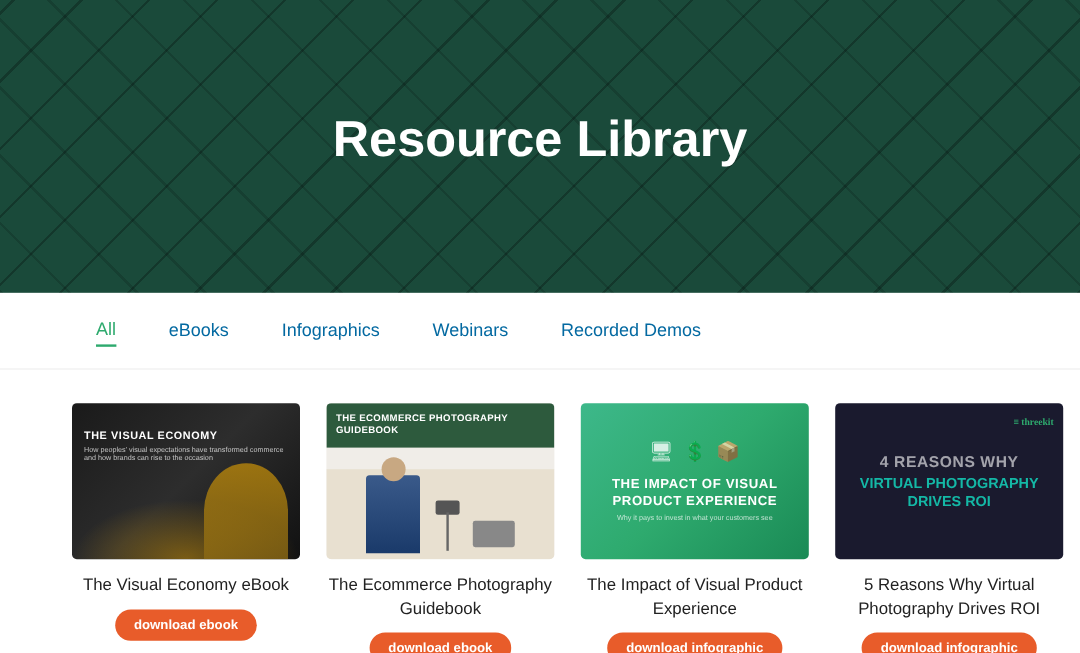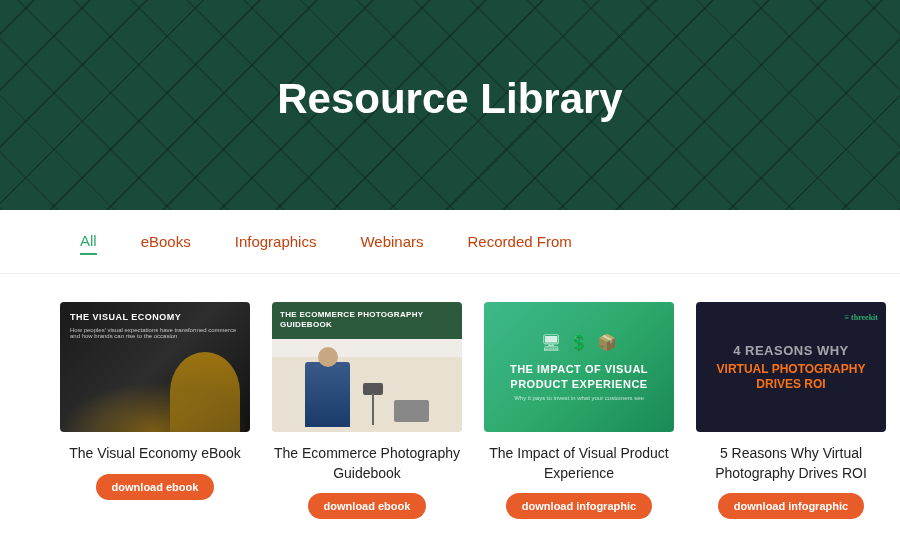--- a/index.html
+++ b/index.html
@@ -2,21 +2,21 @@
 <html><head>
   <meta charset="utf-8">
   <style>
     * { box-sizing: border-box; margin: 0; padding: 0; }
     body { font-family: 'Arial', sans-serif; background: #fff; width: 900px; overflow-x: hidden; }
 
     
     .hero {
       position: relative;
       width: 900px;
-      height: 210px;
+      height: 244px;
       background-color: #1a4a3a;
       overflow: hidden;
       display: flex;
       flex-direction: row;
       align-items: center;
       justify-content: center;
       text-align: center;
       padding: 20px 80px;
     }
     .hero-bg {
@@ -61,21 +61,21 @@
     
     .filter-nav {
       display: flex;
       align-items: center;
       gap: 44px;
       padding: 22px 80px 18px 80px;
       border-bottom: 1px solid #eee;
     }
     .filter-item {
       font-size: 15px;
-      color: #c2410c;
+      color: #0369a1;
       cursor: pointer;
       padding-bottom: 4px;
       text-decoration: none;
     }
     .filter-item.active {
       color: #2eaa6e;
       border-bottom: 2px solid #2eaa6e;
     }
 
     
@@ -107,21 +107,21 @@
     
     .card-image.visual-economy {
       background: linear-gradient(135deg, #1a1a1a 0%, #2d2d2d 50%, #111 100%);
     }
     .card-image.visual-economy .card-overlay-text {
       position: absolute;
       top: 0; left: 0; right: 0; bottom: 0;
       display: flex;
       flex-direction: column;
       justify-content: flex-start;
-      padding: 10px 10px;
+      padding: 22px 10px;
     }
     .card-image.visual-economy .card-tag {
       color: #fff;
       font-size: 9px;
       font-weight: 800;
       letter-spacing: 0.5px;
       line-height: 1.3;
       text-transform: uppercase;
     }
     .card-image.visual-economy .card-sub {
@@ -291,21 +291,21 @@
     }
     .vp-badge {
       color: rgba(255,255,255,0.6);
       font-size: 13px;
       font-weight: 700;
       text-transform: uppercase;
       letter-spacing: 0.5px;
       margin-bottom: 4px;
     }
     .vp-title {
-      color: #f97316;
+      color: #14b8a6;
       font-size: 12px;
       font-weight: 900;
       text-transform: uppercase;
       line-height: 1.2;
     }
 
     
     .card-title {
       font-size: 14px;
       font-weight: 400;
@@ -332,21 +332,21 @@
 <div class="hero">
   <div class="hero-bg"></div>
   <h1 class="hero-title">Resource Library</h1>
 </div>
 
 <nav class="filter-nav">
   <a class="filter-item active">All</a>
   <a class="filter-item">eBooks</a>
   <a class="filter-item">Infographics</a>
   <a class="filter-item">Webinars</a>
-  <a class="filter-item">Recorded From</a>
+  <a class="filter-item">Recorded Demos</a>
 </nav>
 
 <div class="cards-section">
 
   <div class="card">
     <div class="card-image visual-economy">
       <div class="card-overlay-text">
         <div class="card-tag">THE VISUAL ECONOMY</div>
         <div class="card-sub">How peoples' visual expectations have transformed commerce and how brands can rise to the occasion</div>
       </div>

